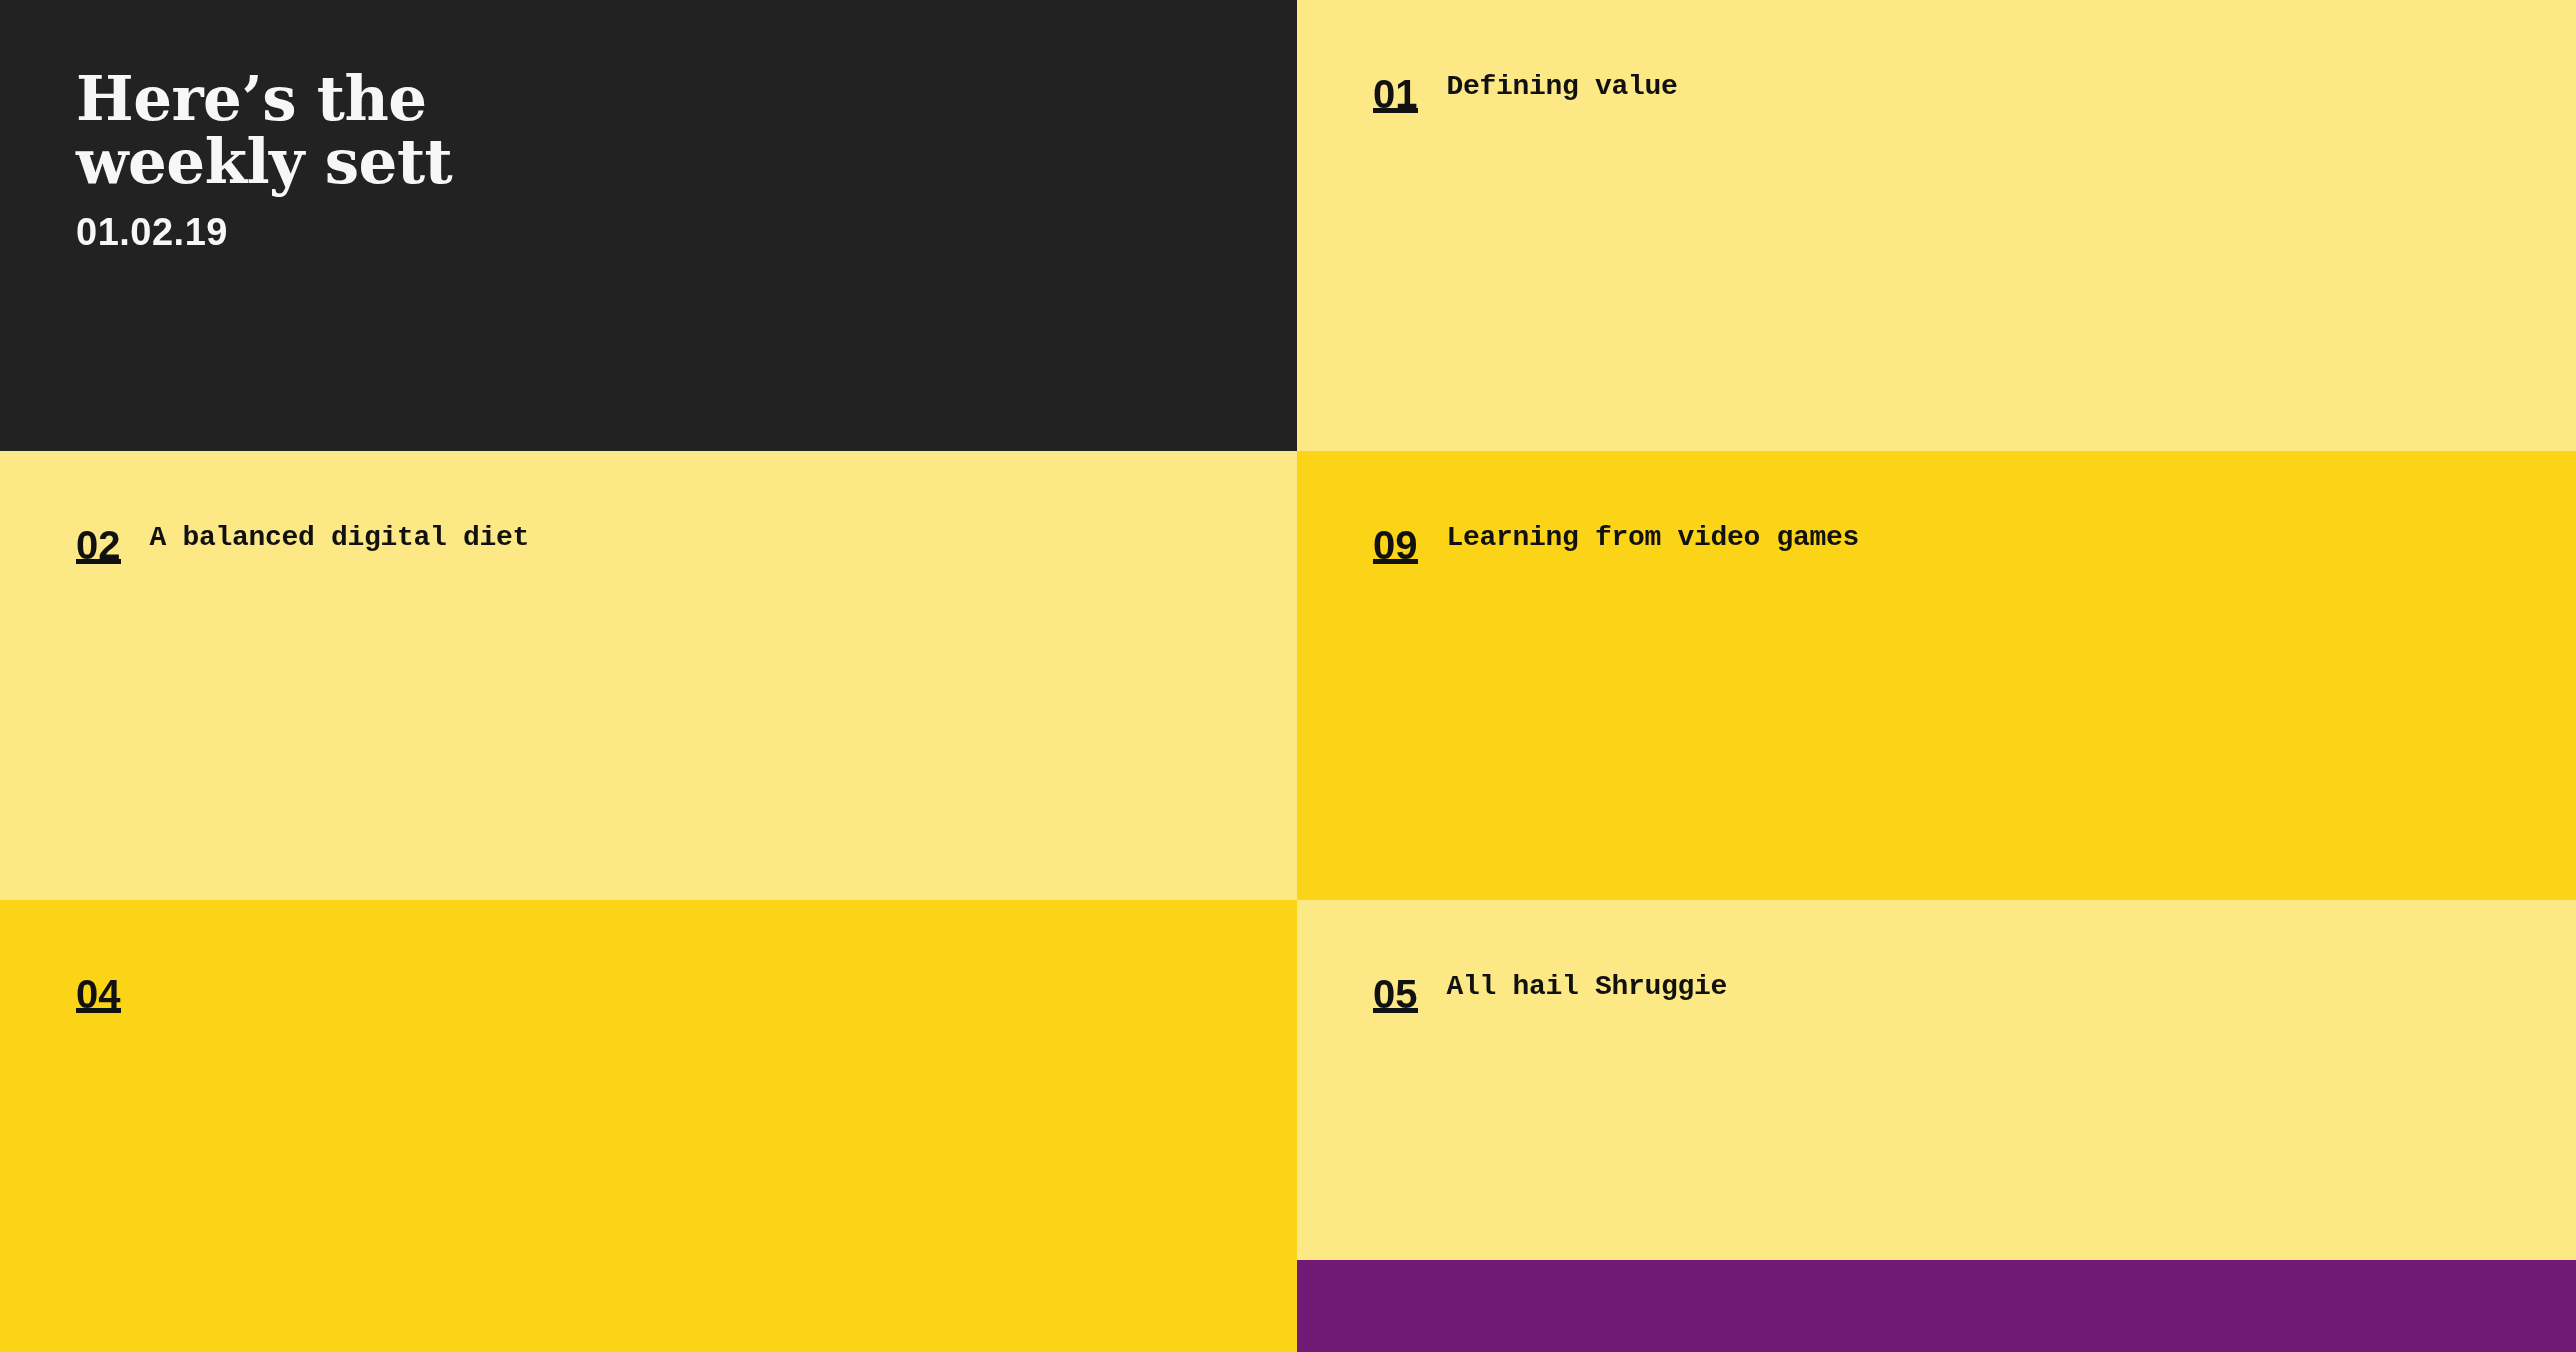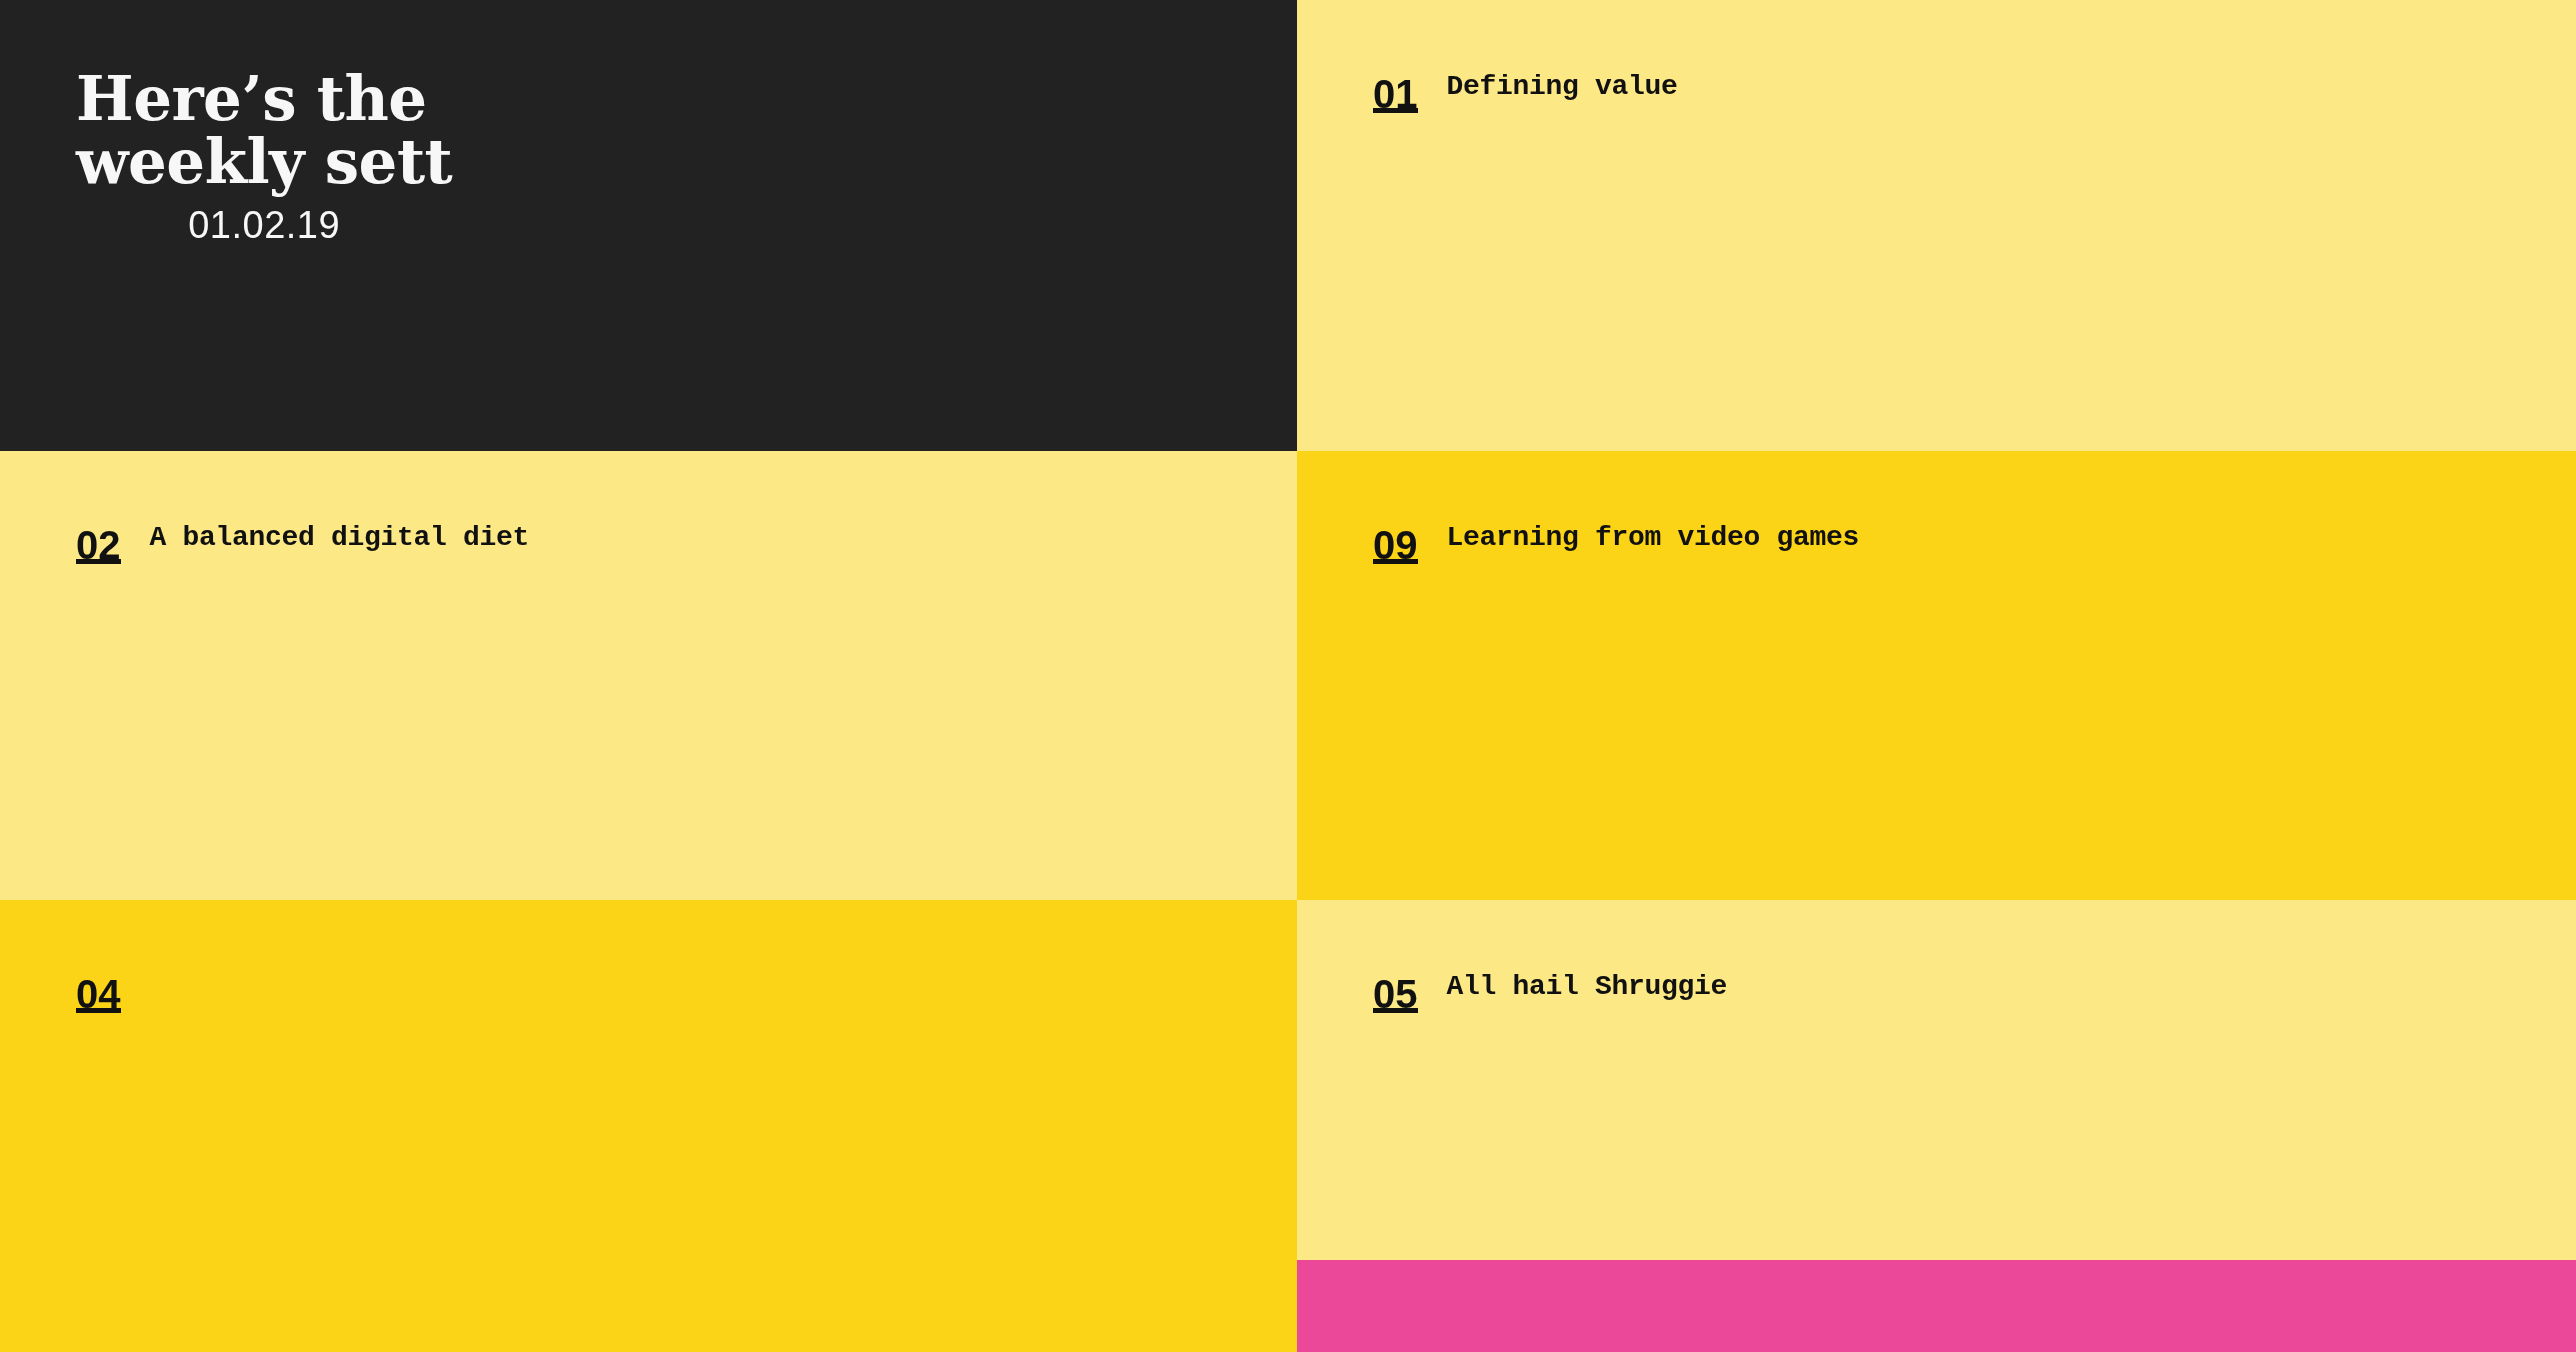--- a/index.html
+++ b/index.html
@@ -6,21 +6,21 @@
     margin: 0;
     padding: 0;
     background: #ffffff;
   }
   #canvas {
     position: relative;
     width: 2576px;
     height: 1352px;
     overflow: hidden;
     font-family: "Liberation Sans", sans-serif;
-    background: #ec4899;
+    background: #701a75;
   }
 
   
   .cell {
     position: absolute;
     box-sizing: border-box;
     overflow: hidden;
   }
 
   .cell-r1c1 { left: 0;      top: 0;     width: 1297px; height: 451px;  }
@@ -44,28 +44,27 @@
     font-family: "DejaVu Serif", "Liberation Serif", serif;
     font-weight: bold;
     font-size: 61px;
     line-height: 1.04;
     letter-spacing: -0.5px;
     color: #F7F7F7;
     margin: 0;
     white-space: pre-line;
   }
   .hero-date {
-    margin-top: 12px;
+    margin-top: 19px;
     font-family: "Liberation Sans", sans-serif;
-    font-weight: 400;
+    font-weight: 700;
     font-size: 38px;
     line-height: 1;
     letter-spacing: 0.5px;
     color: #F7F7F7;
-    text-align: center;
   }
 
   
   .item-inner {
     position: absolute;
     left: 76px;
     top: 70px;
     display: flex;
     align-items: flex-start;
     color: #111111;

